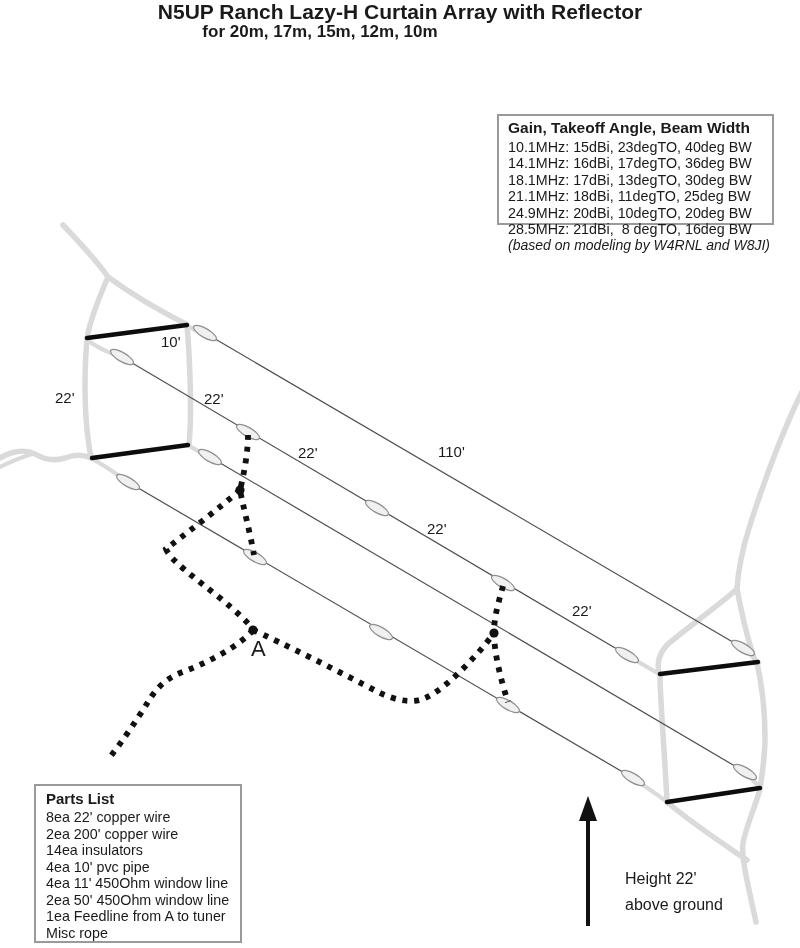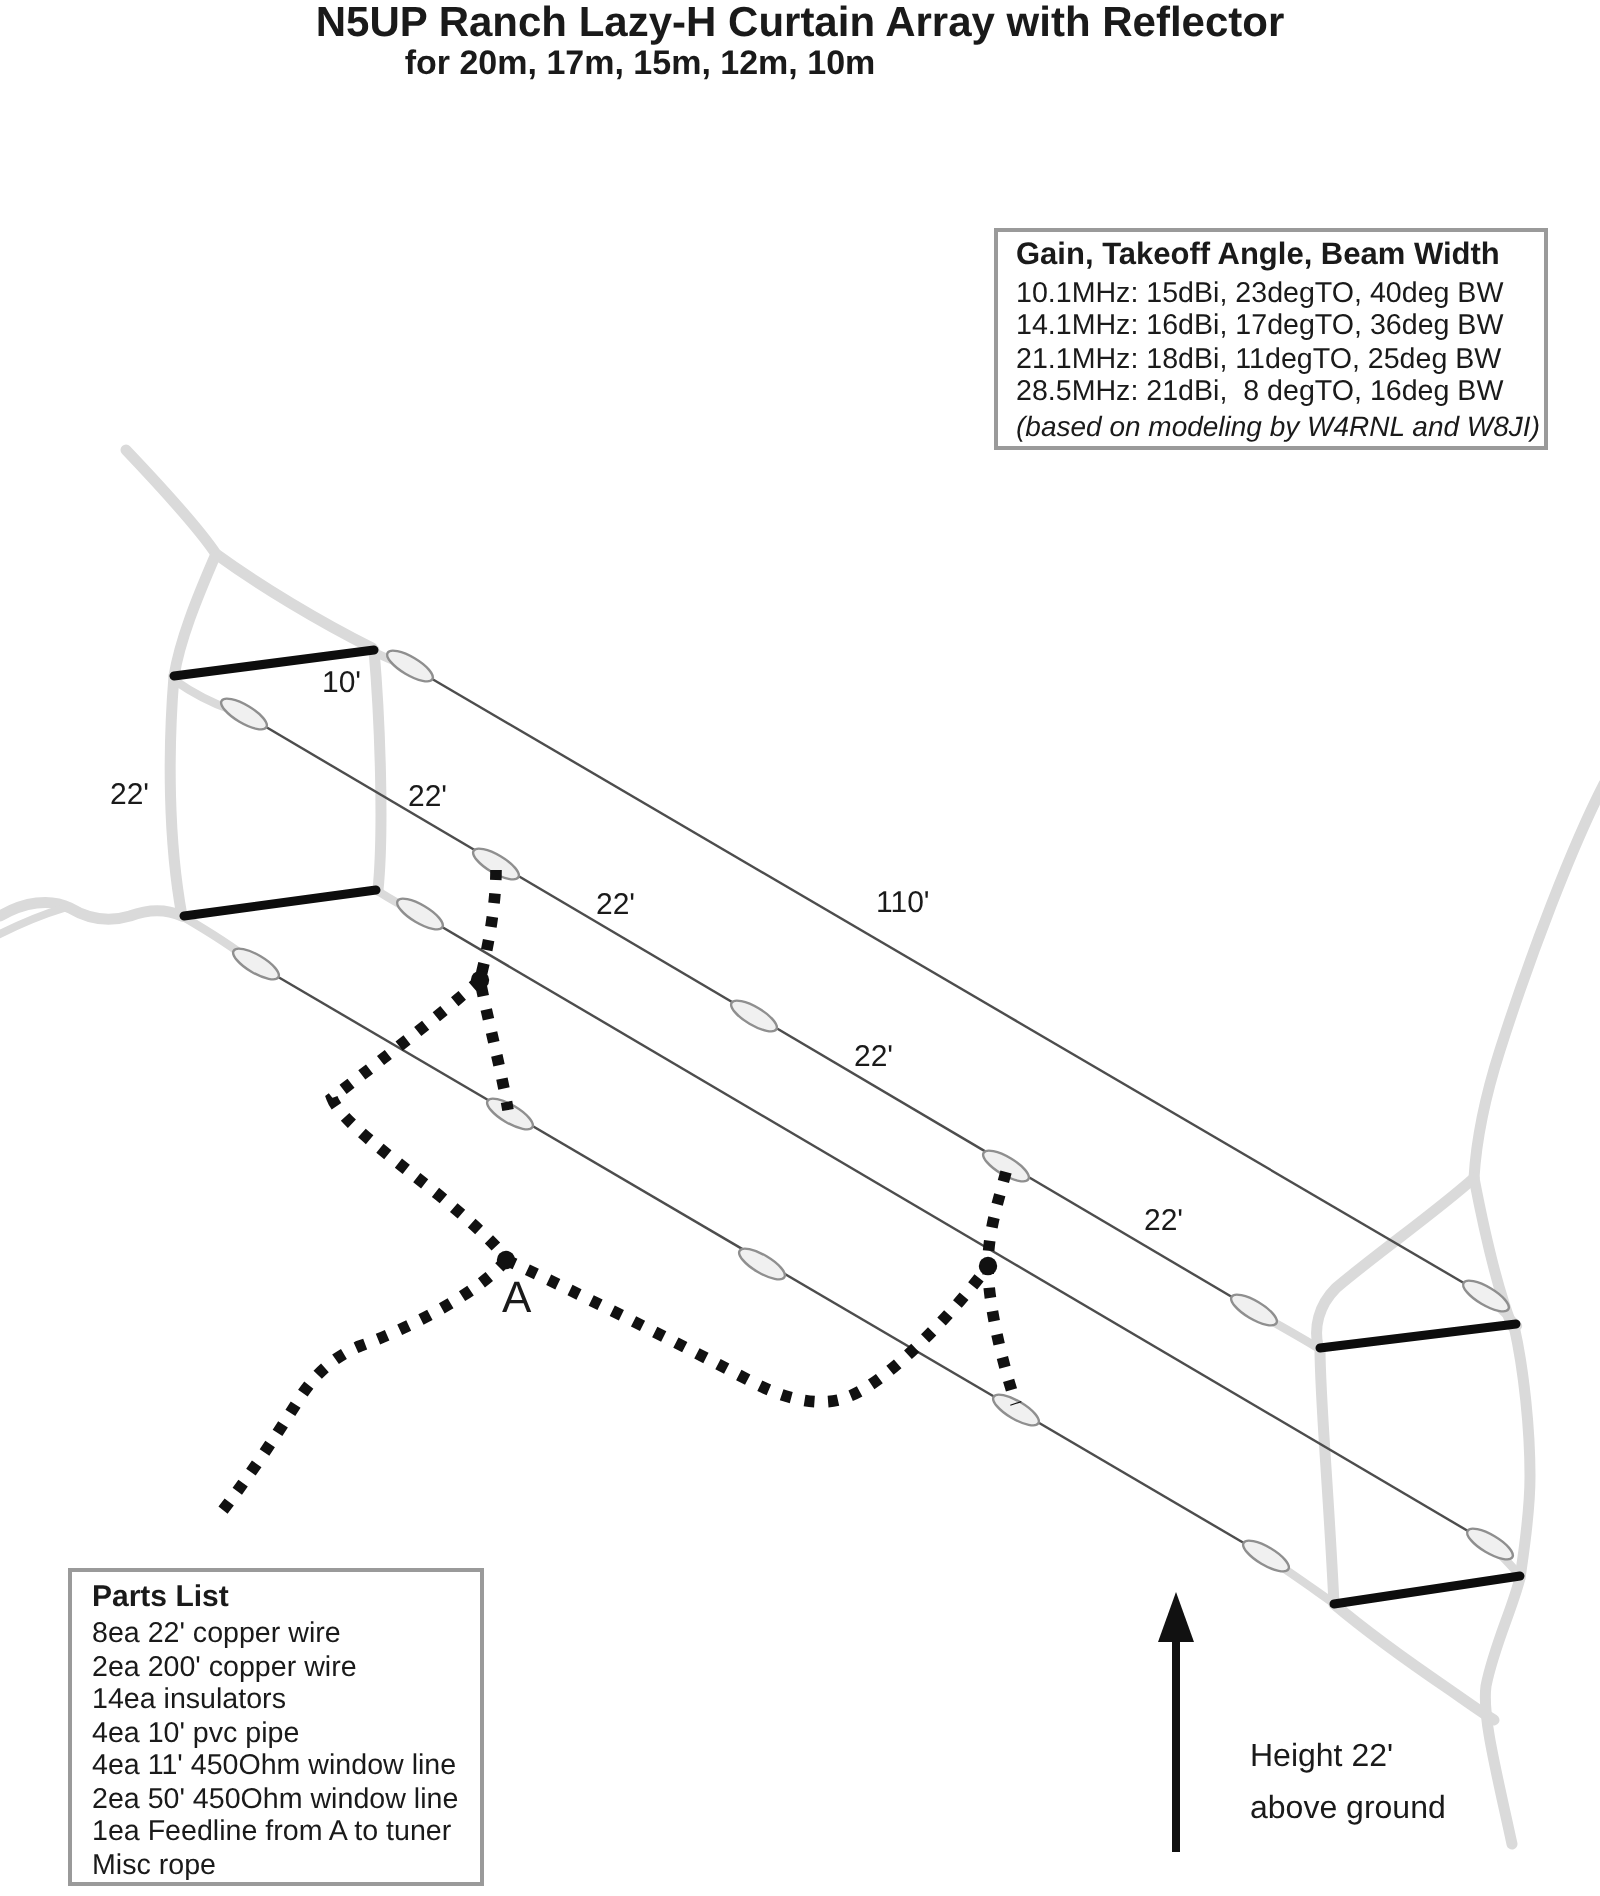--- a/index.html
+++ b/index.html
@@ -120,21 +120,23 @@
     </g>
   </svg>
 
   <div class="page-title">N5UP Ranch Lazy-H Curtain Array with Reflector</div>
   <div class="page-subtitle">for 20m, 17m, 15m, 12m, 10m</div>
 
   <div class="gain-box">
     <div class="gain-title">Gain, Takeoff Angle, Beam Width</div>
     <div class="gain-row">10.1MHz: 15dBi, 23degTO, 40deg BW</div>
     <div class="gain-row">14.1MHz: 16dBi, 17degTO, 36deg BW</div>
+    <div class="gain-row">18.1MHz: 17dBi, 13degTO, 30deg BW</div>
     <div class="gain-row">21.1MHz: 18dBi, 11degTO, 25deg BW</div>
+    <div class="gain-row">24.9MHz: 20dBi, 10degTO, 20deg BW</div>
     <div class="gain-row">28.5MHz: 21dBi,  8 degTO, 16deg BW</div>
     <div class="gain-foot">(based on modeling by W4RNL and W8JI)</div>
   </div>
 
   <div class="parts-box">
     <div class="parts-title">Parts List</div>
     <div class="parts-item">8ea 22' copper wire</div>
     <div class="parts-item">2ea 200' copper wire</div>
     <div class="parts-item">14ea insulators</div>
     <div class="parts-item">4ea 10' pvc pipe</div>

